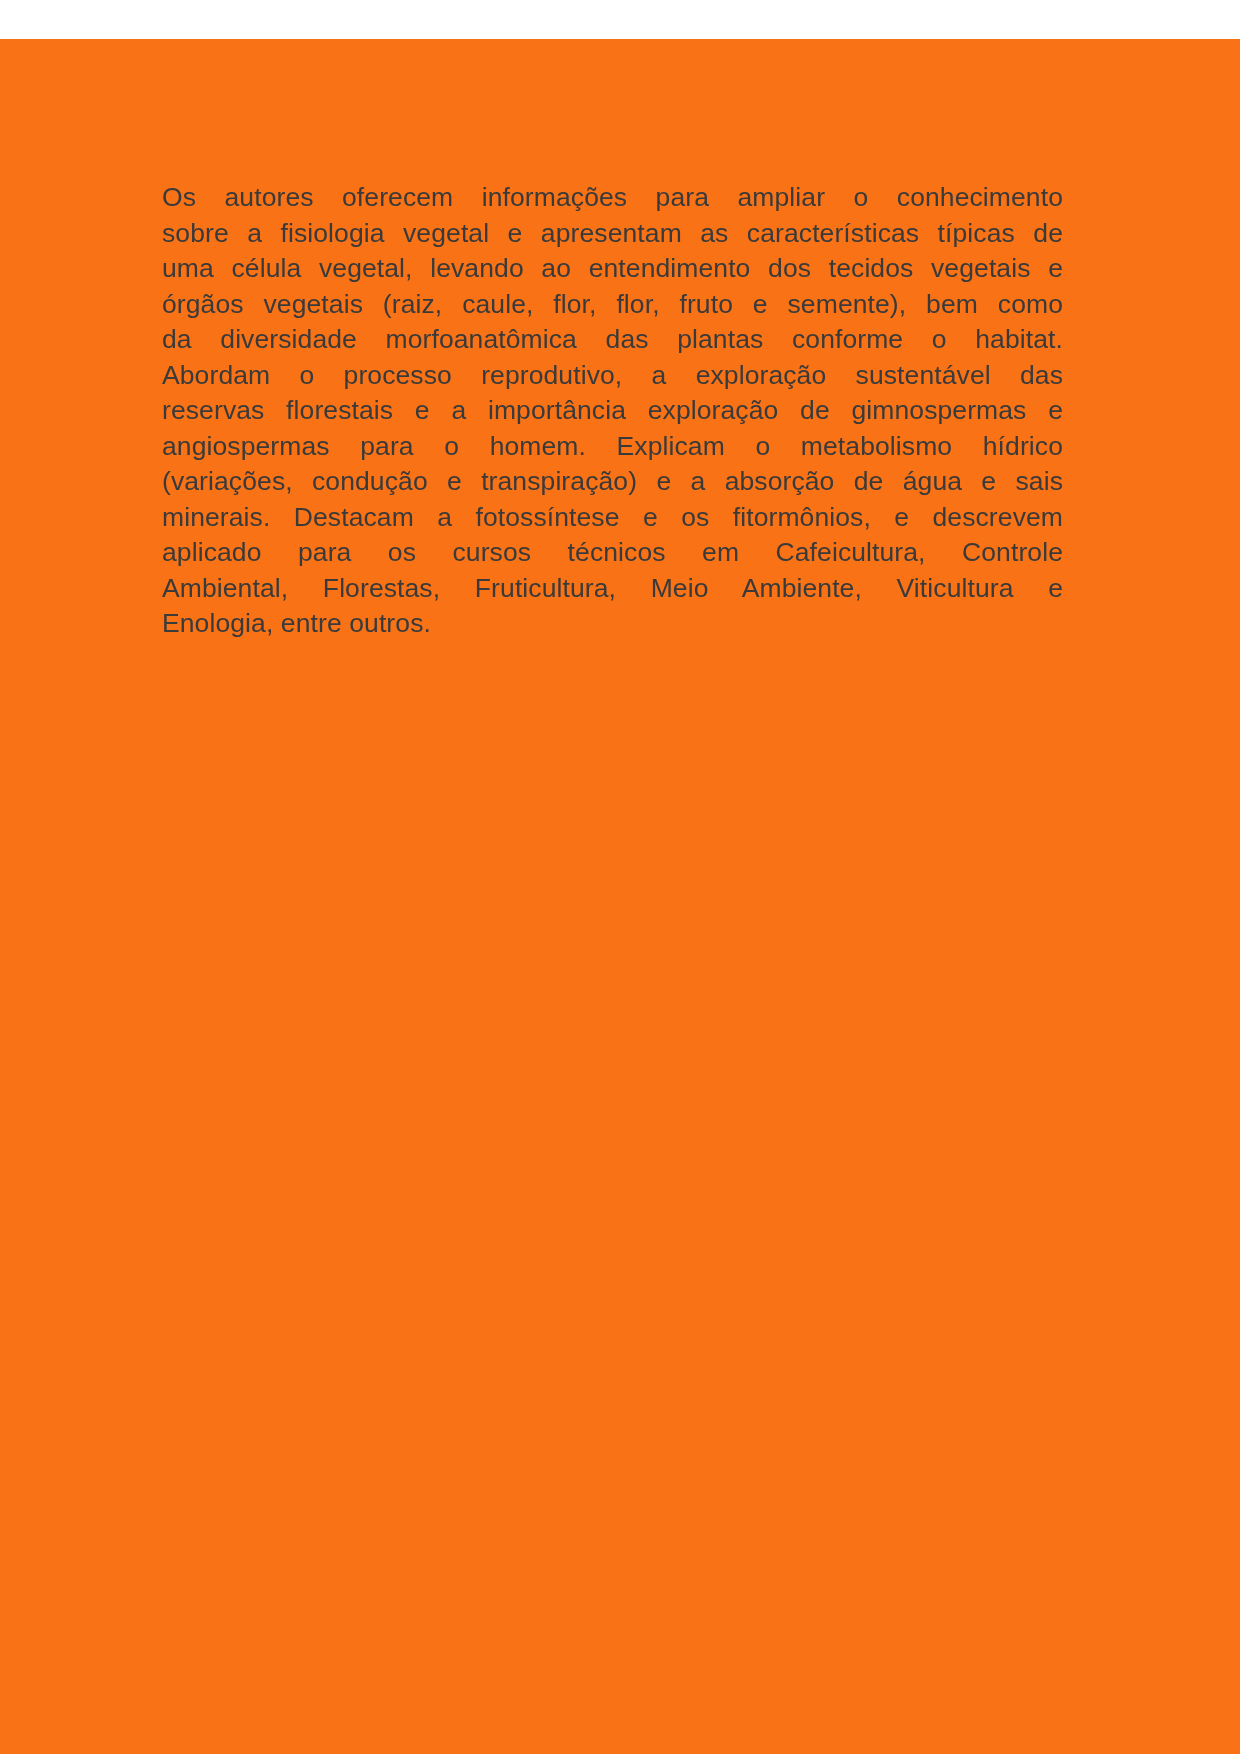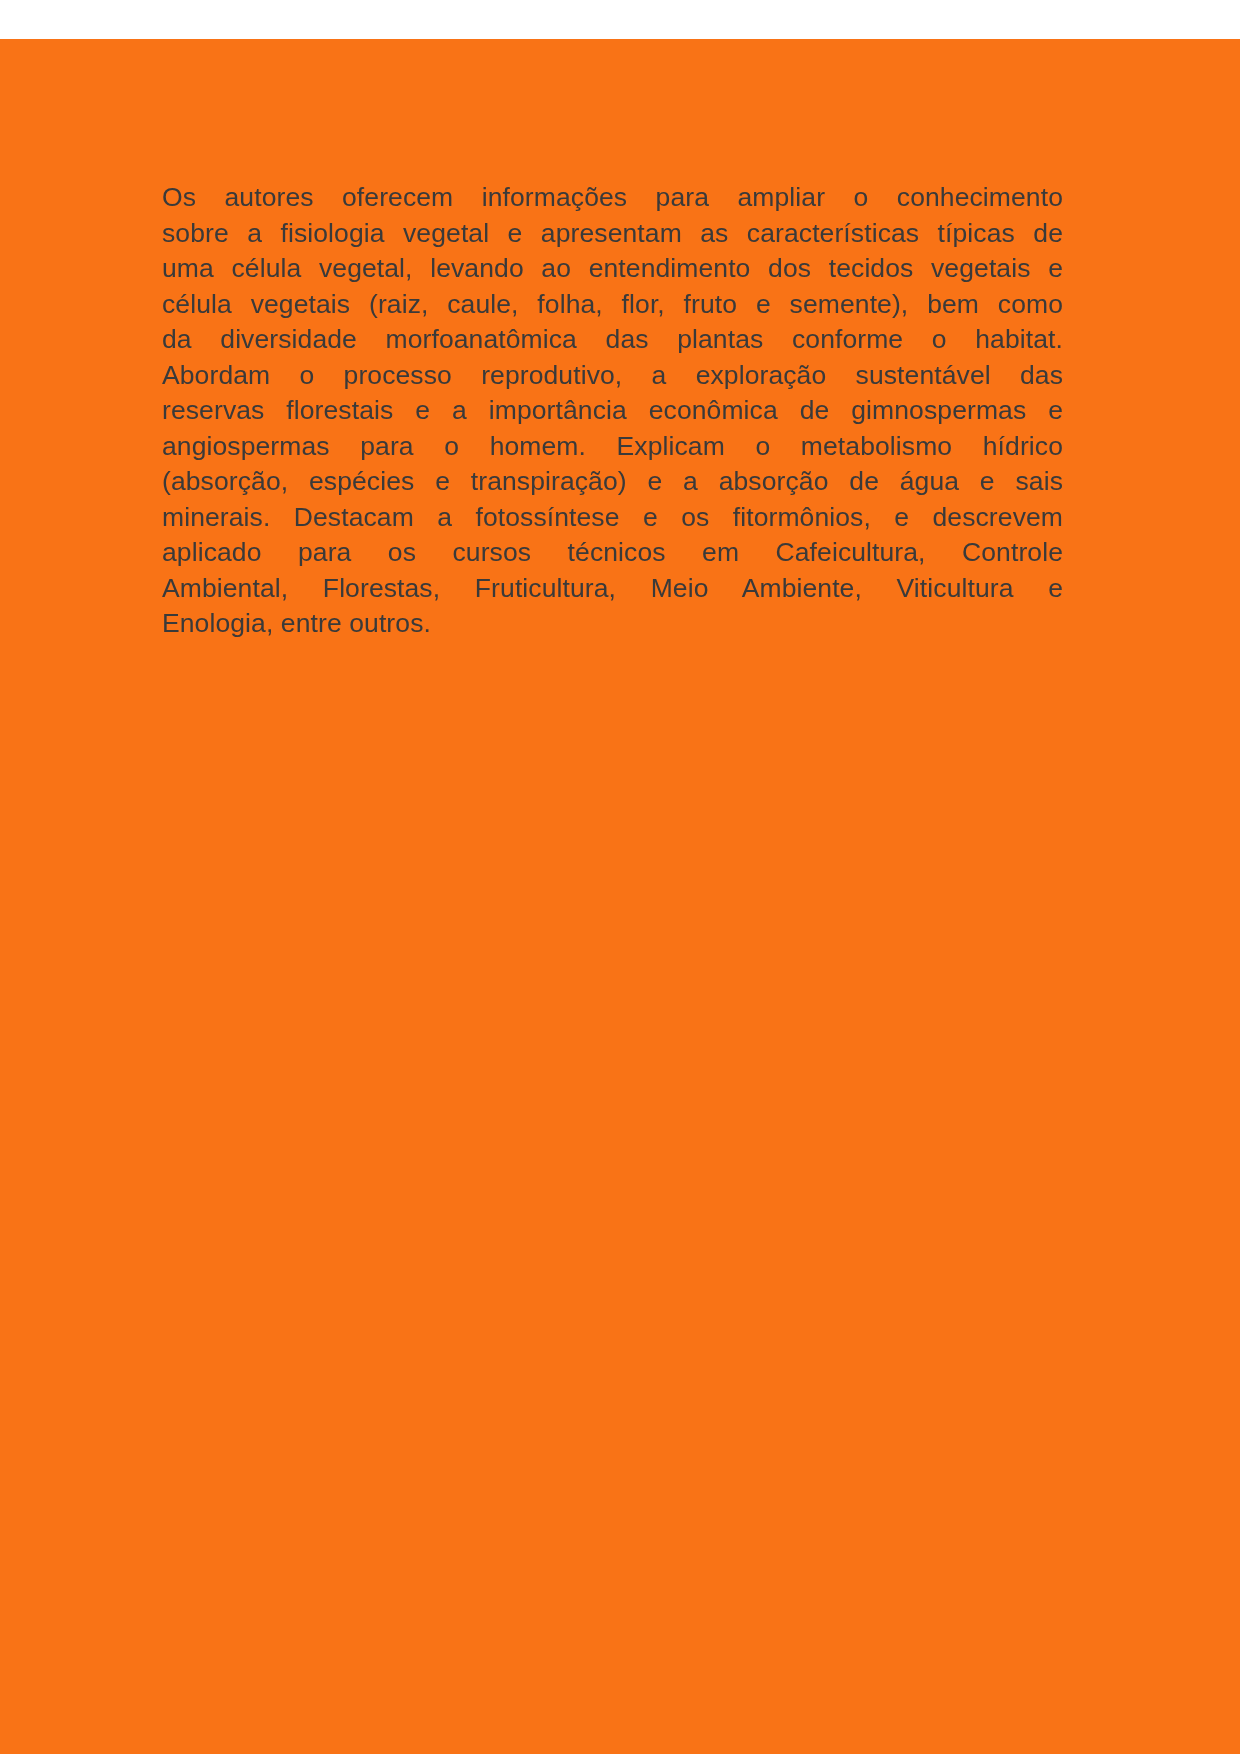--- a/index.html
+++ b/index.html
@@ -37,24 +37,24 @@
   }
 </style>
 </head>
 <body>
 
 <div class="page" style="background: #f97316; margin-top: 39px;">
   <div class="text-block" id="paragraph" style="color: rgb(58, 58, 58);">
       <div class="paragraph-line">Os autores oferecem informações para ampliar o conhecimento</div>
       <div class="paragraph-line">sobre a fisiologia vegetal e apresentam as características típicas de</div>
       <div class="paragraph-line">uma célula vegetal, levando ao entendimento dos tecidos vegetais e</div>
-      <div class="paragraph-line">célula vegetais (raiz, caule, folha, flor, fruto e semente), bem como</div>
+      <div class="paragraph-line">órgãos vegetais (raiz, caule, flor, flor, fruto e semente), bem como</div>
       <div class="paragraph-line">da diversidade morfoanatômica das plantas conforme o habitat.</div>
       <div class="paragraph-line">Abordam o processo reprodutivo, a exploração sustentável das</div>
-      <div class="paragraph-line">reservas florestais e a importância econômica de gimnospermas e</div>
+      <div class="paragraph-line">reservas florestais e a importância exploração de gimnospermas e</div>
       <div class="paragraph-line">angiospermas para o homem. Explicam o metabolismo hídrico</div>
-      <div class="paragraph-line">(absorção, espécies e transpiração) e a absorção de água e sais</div>
+      <div class="paragraph-line">(variações, condução e transpiração) e a absorção de água e sais</div>
       <div class="paragraph-line">minerais. Destacam a fotossíntese e os fitormônios, e descrevem</div>
       <div class="paragraph-line">aplicado para os cursos técnicos em Cafeicultura, Controle</div>
       <div class="paragraph-line">Ambiental, Florestas, Fruticultura, Meio Ambiente, Viticultura e</div>
       <div class="paragraph-line last">Enologia, entre outros.</div>
     </div>
 </div>
 
 </body></html>

